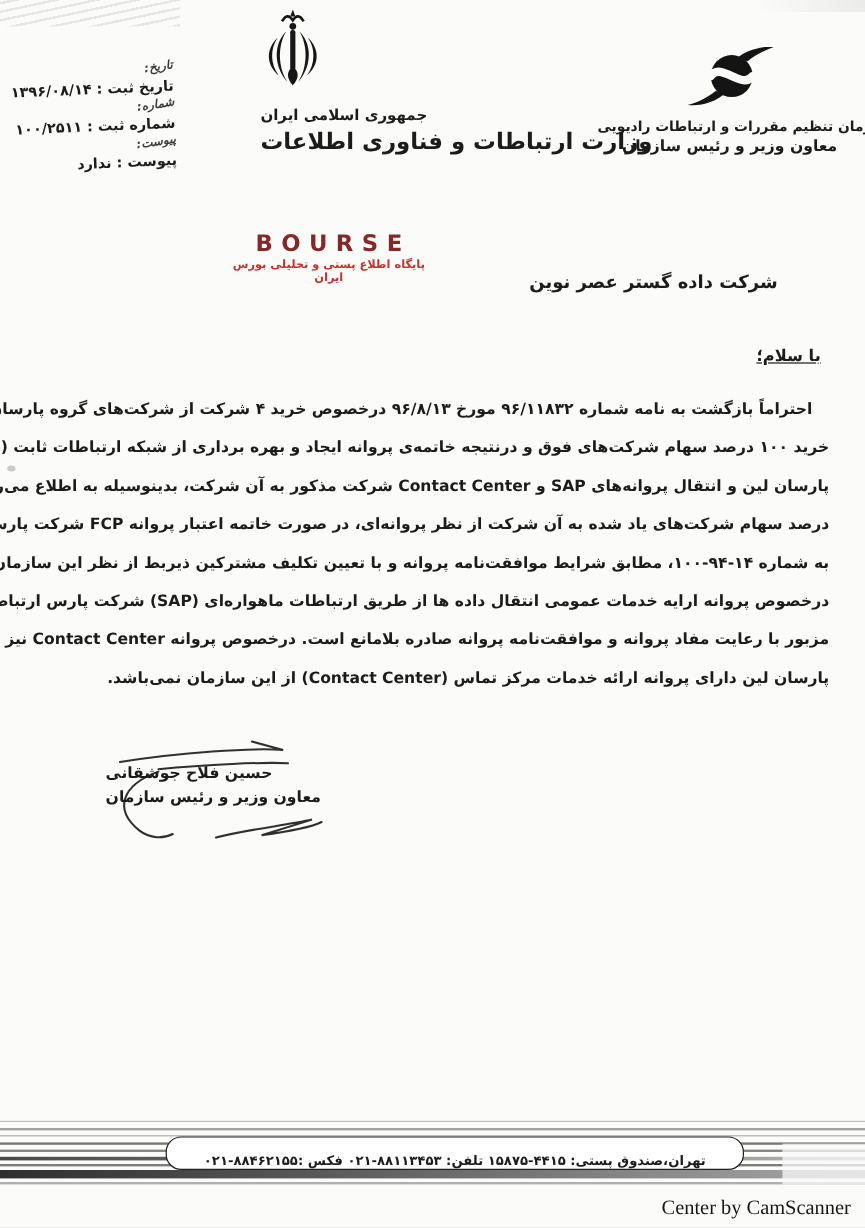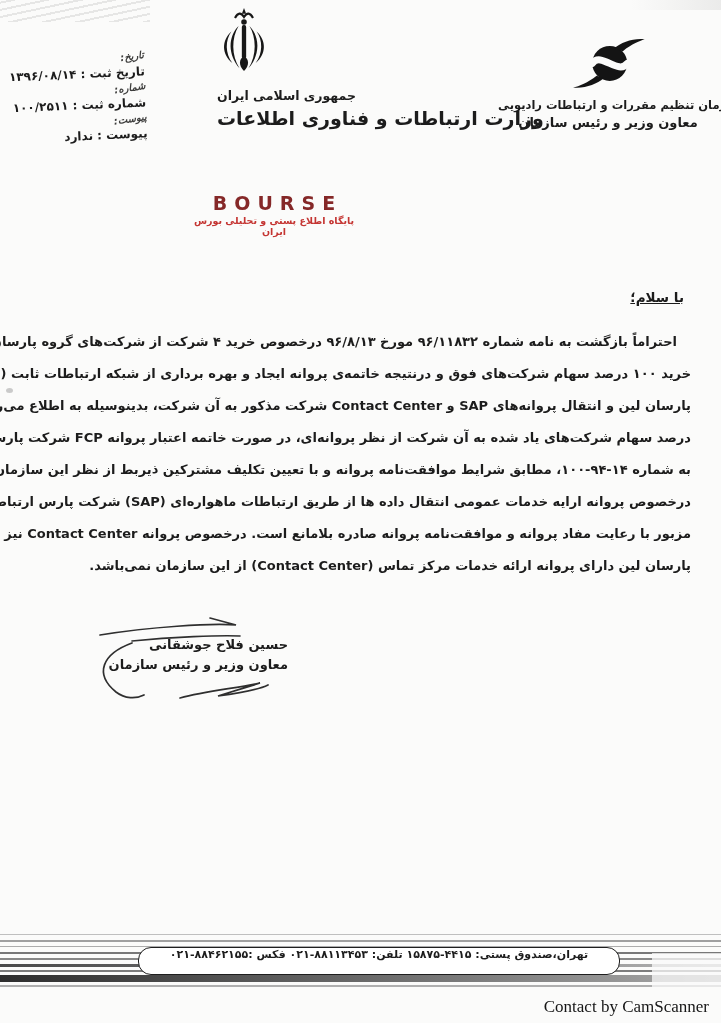--- a/index.html
+++ b/index.html
@@ -40,29 +40,29 @@
   
   .recipient{position:absolute;right:73px;top:226px;font-size:15px;font-weight:bold;direction:rtl;}
   .salutation{position:absolute;right:37px;top:289px;font-size:13.5px;font-weight:bold;direction:rtl;text-decoration:underline;}
   .body-text{position:absolute;left:33px;right:30px;top:326px;direction:rtl;}
   .body-text .line{
     height:32px;line-height:32px;font-size:13px;font-weight:bold;
     text-align:justify;text-align-last:justify;white-space:nowrap;overflow:visible;}
   .body-text .line.first{padding-right:14px;}
   .body-text .line.last{text-align:right;text-align-last:right;}
   
-  .sig{position:absolute;left:88px;top:610px;width:200px;height:95px;text-align:right;}
+  .sig{position:absolute;left:88px;top:610px;width:200px;height:95px;text-align:left;}
   .sig svg{position:absolute;left:0;top:0;width:200px;height:95px;}
   .sig-name{position:relative;margin-top:27px;font-size:13px;font-weight:bold;direction:rtl;}
   .sig-title{position:relative;margin-top:5px;font-size:13px;font-weight:bold;direction:rtl;}
   
   .scanline{position:absolute;left:0;width:721px;}
   .addr-box{position:absolute;left:138px;top:947px;width:480px;height:26px;
     background:#fff;border:1.6px solid #1e1e1e;border-radius:13px;
-    display:flex;align-items:flex-start;justify-content:center;direction:rtl;z-index:5;}
+    display:flex;align-items:flex-end;justify-content:center;direction:rtl;z-index:5;}
   .addr-text{font-size:11px;font-weight:bold;white-space:nowrap;}
   .footer-light{position:absolute;left:652px;top:953px;width:69px;height:34px;
     background:rgba(250,250,250,.75);z-index:2;}
   .cam{position:absolute;right:12px;top:997px;
     font-family:"Liberation Serif","DejaVu Serif",serif;font-size:17px;color:#161616;}
 </style>
 </head>
 <body>
 
 <div class="page">
@@ -111,20 +111,21 @@
     </span>
     <div class="org-line">سازمان تنظیم مقررات و ارتباطات رادیویی</div>
     <div class="pos-line">معاون وزیر و رئیس سازمان</div>
   </div>
 
   <div class="stamp">
     <div class="stamp-name">BOURSE</div>
     <div class="stamp-sub">پایگاه اطلاع پستی و تحلیلی بورس ایران</div>
   </div>
 
+  <div class="recipient">شرکت داده گستر عصر نوین</div>
   <div class="salutation">با سلام؛</div>
 
   <div class="body-text">
     <div class="line first">احتراماً بازگشت به نامه شماره ۹۶/۱۱۸۳۲ مورخ ۹۶/۸/۱۳ درخصوص خرید ۴ شرکت از شرکت‌های گروه پارسان لین و</div>
     <div class="line">خرید ۱۰۰ درصد سهام شرکت‌های فوق و درنتیجه خاتمه‌ی پروانه ایجاد و بهره برداری از شبکه ارتباطات ثابت (FCP) شرکت</div>
     <div class="line">پارسان لین و انتقال پروانه‌های SAP و Contact Center شرکت مذکور به آن شرکت، بدینوسیله به اطلاع می‌رساند انتقال ۱۰۰</div>
     <div class="line">درصد سهام شرکت‌های یاد شده به آن شرکت از نظر پروانه‌ای، در صورت خاتمه اعتبار پروانه FCP شرکت پارسان لین ارتباطات</div>
     <div class="line">به شماره ۱۴-۹۴-۱۰۰، مطابق شرایط موافقت‌نامه پروانه و با تعیین تکلیف مشترکین ذیربط از نظر این سازمان بلامانع می‌باشد.</div>
     <div class="line">درخصوص پروانه ارایه خدمات عمومی انتقال داده ها از طریق ارتباطات ماهواره‌ای (SAP) شرکت پارس ارتباطات نیز انتقال پروانه</div>
     <div class="line">مزبور با رعایت مفاد پروانه و موافقت‌نامه پروانه صادره بلامانع است. درخصوص پروانه Contact Center نیز لازم بذکر است گروه</div>
@@ -152,15 +153,15 @@
   <div class="scanline" style="top:964px;height:2.5px;background:linear-gradient(90deg,#4a4a4a,#8c8c8c 70%,#b5b5b5);"></div>
   <div class="scanline" style="top:970px;height:1.5px;background:#7d7d7d;"></div>
   <div class="scanline" style="top:975px;height:7px;background:linear-gradient(90deg,#2e2e2e,#6f6f6f 55%,#a8a8a8);"></div>
   <div class="scanline" style="top:985px;height:2px;background:#9c9c9c;opacity:.8;"></div>
   <div class="footer-light"></div>
 
   <div class="addr-box">
     <span class="addr-text">تهران،صندوق پستی: ۴۴۱۵-۱۵۸۷۵  تلفن: ۸۸۱۱۳۴۵۳-۰۲۱  فکس :۸۸۴۶۲۱۵۵-۰۲۱</span>
   </div>
 
-  <div class="cam">Contact by CamScanner</div>
+  <div class="cam">Center by CamScanner</div>
 
 </div>
 
 </body></html>

